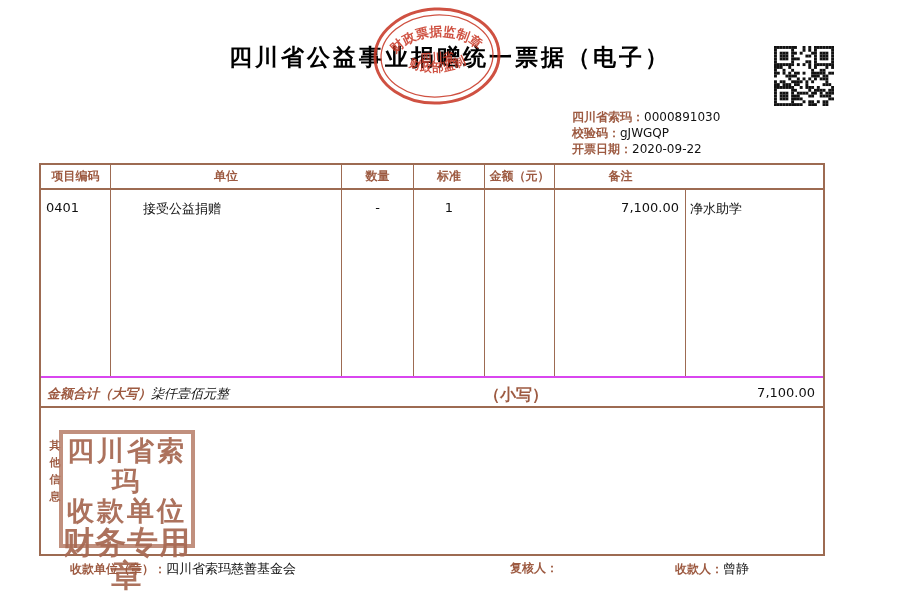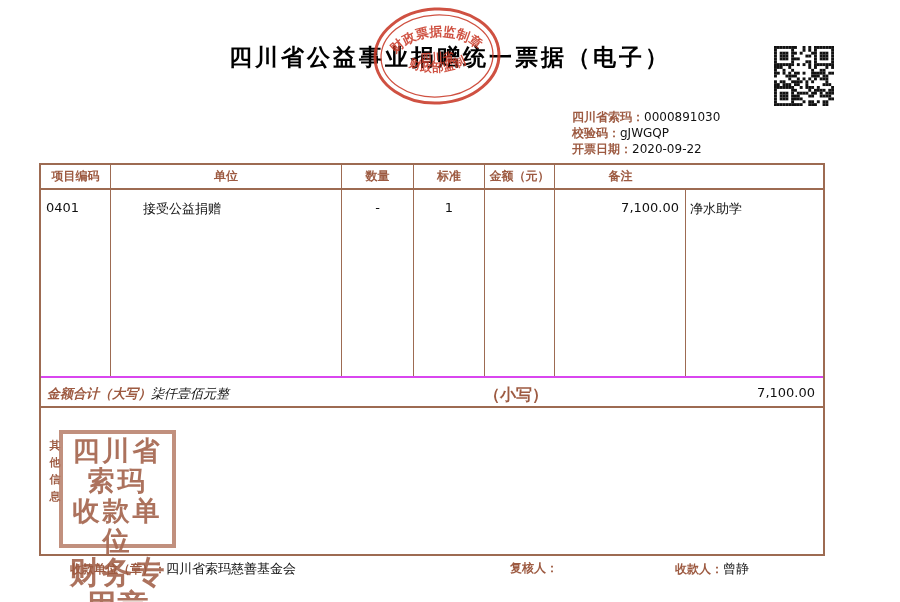--- a/index.html
+++ b/index.html
@@ -47,21 +47,21 @@
   .total-row{position:relative;height:30px;border-bottom:2px solid #9d6b52;
        box-sizing:border-box;}
   .total-left{position:absolute;left:6px;top:7px;font-size:13px;white-space:nowrap;font-style:italic;}
   .total-xiaoxie{position:absolute;left:443px;top:7px;}
   .total-amount{position:absolute;right:8px;top:7px;font-size:13px;color:#111;}
 
   .seal-zone{position:relative;height:146px;}
   .other-info{position:absolute;left:5px;top:22px;color:#9d5a41;
        font-family:"DejaVu Serif",serif;font-weight:bold;font-size:11px;
        writing-mode:vertical-rl;text-orientation:upright;letter-spacing:17px;}
-  .square-seal{position:absolute;left:18px;top:22px;width:117px;height:118px;
+  .square-seal{position:absolute;left:18px;top:22px;width:136px;height:118px;
        border:4px solid rgba(177,116,94,.8);text-align:center;
        color:rgba(168,106,84,.95);font-family:"DejaVu Serif",serif;
        font-weight:bold;box-sizing:border-box;padding-top:2px;}
   .seal-l{font-size:27px;line-height:30px;letter-spacing:3px;}
   .seal-l3{font-size:31px;line-height:33px;letter-spacing:1px;}
 
   
   .footer{position:absolute;left:8px;top:560px;width:872px;height:20px;
        font-size:12px;white-space:nowrap;}
   .f-unit{position:absolute;left:62px;}

